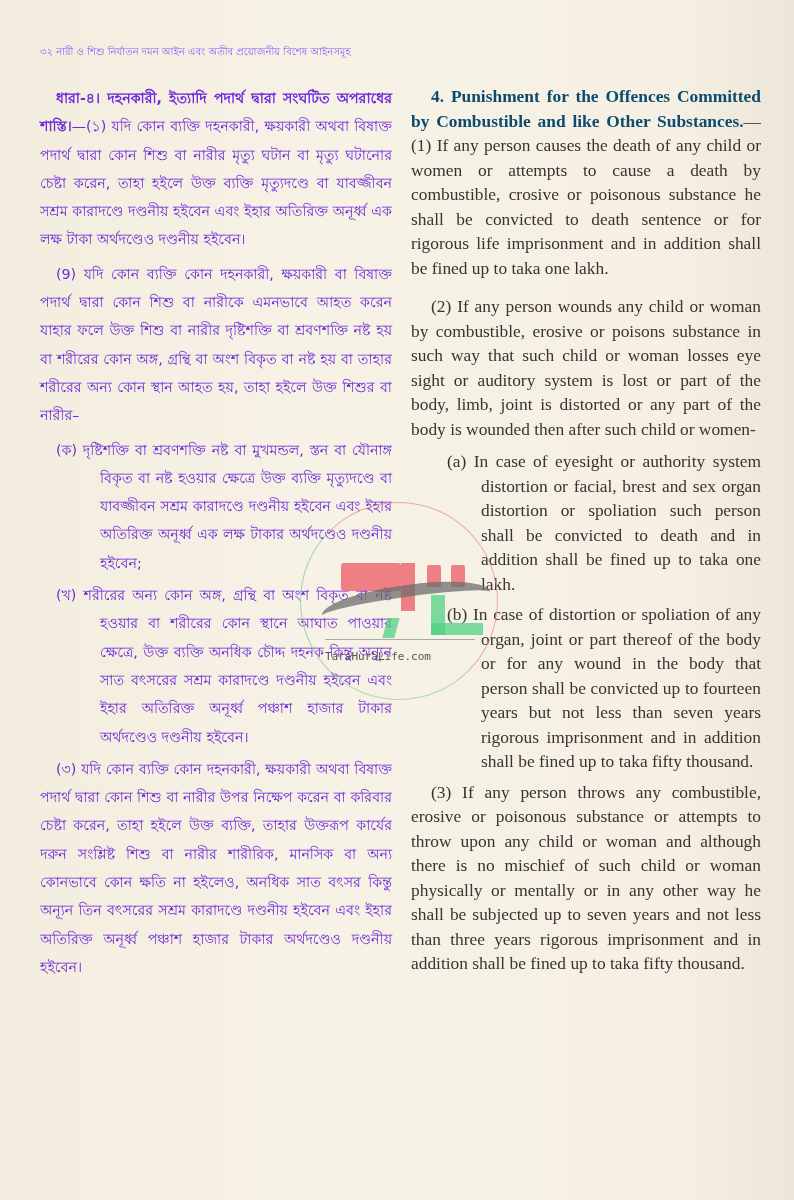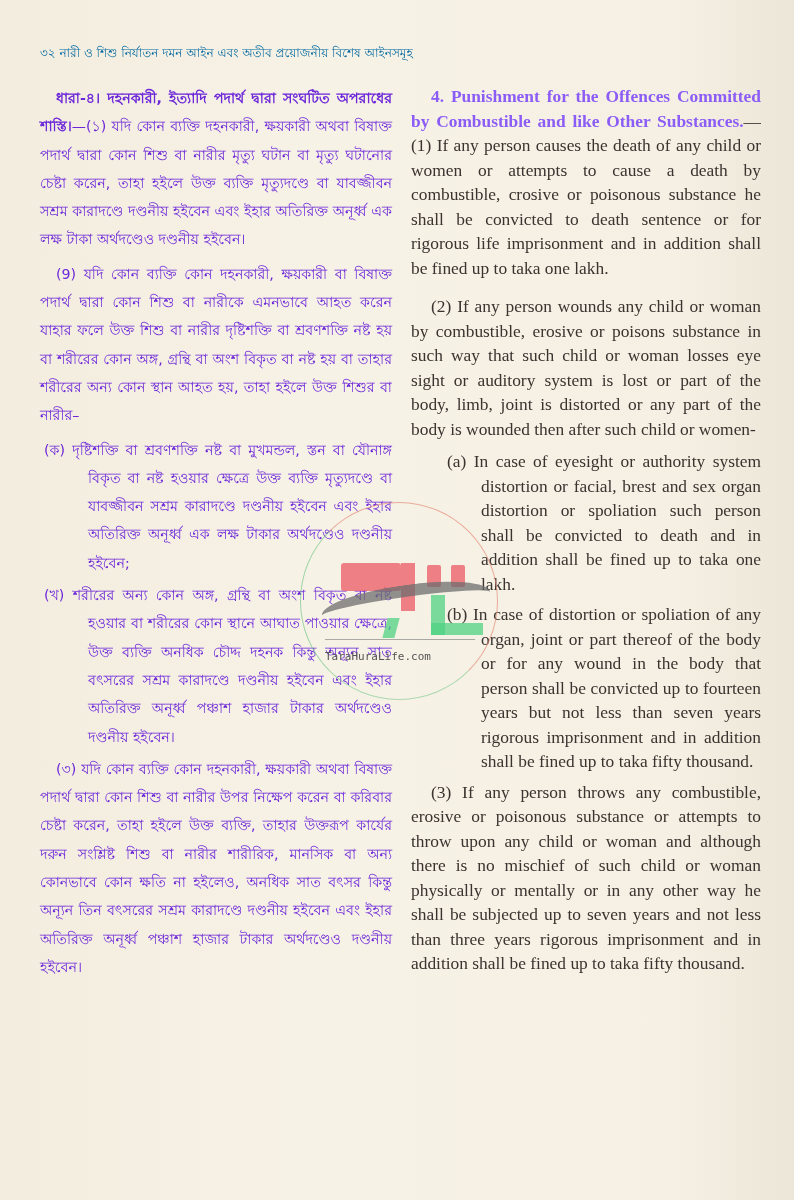--- a/index.html
+++ b/index.html
@@ -4,39 +4,39 @@
 <style>
   html, body { margin:0; padding:0; }
   body {
     width:794px; height:1200px; overflow:hidden; position:relative;
     background:#f6f1e4;
     background-image: linear-gradient(90deg, #f3eddf 0%, #f7f2e6 40%, #f5f0e3 85%, #ece6d8 100%);
     color:#2b2420;
   }
   .header {
     position:absolute; left:40px; top:44px; width:460px;
-    font-family:"DejaVu Sans", sans-serif; font-size:12px; color:#0369a1;
+    font-family:"DejaVu Sans", sans-serif; font-size:10px; color:#8b5cf6;
     white-space:nowrap;
   }
   .col-bn {
     position:absolute; left:40px; top:84px; width:352px;
     font-family:"DejaVu Sans", sans-serif; font-size:14.2px;
     line-height:28.3px; color:#6d28d9; text-align:justify;
   }
   .col-en {
     position:absolute; left:411px; top:84px; width:350px;
     font-family:"Liberation Serif", serif; font-size:17.4px;
     line-height:24.5px; color:#3a3330; text-align:justify;
   }
   p { margin:0; }
   .bn-para { text-indent:16px; margin-bottom:6px; }
   .bn-head { font-weight:bold; }
-  .bn-item { padding-left:44px; text-indent:-44px; margin-left:4px; margin-bottom:4px; }
+  .bn-item { padding-left:44px; text-indent:-44px; margin-left:16px; margin-bottom:4px; }
   .en-para { text-indent:20px; margin-bottom:8px; }
-  .en-head { font-weight:bold; color:#8b5cf6; }
+  .en-head { font-weight:bold; color:#0c4a6e; }
   .en-item { padding-left:34px; text-indent:-34px; margin-left:36px; margin-bottom:6px; }
   .en-p2 { margin-top:14px; }
   .watermark {
     position:absolute; left:300px; top:502px; width:196px; height:196px;
     border-radius:50%; border:1.5px solid rgba(230,140,120,0.7);
     border-left-color:rgba(120,200,140,0.7); border-bottom-color:rgba(120,200,140,0.6);
     pointer-events:none;
   }
   .wm-red1 { position:absolute; left:40px; top:60px; width:60px; height:28px; background:rgba(235,90,100,0.75); border-radius:3px; }
   .wm-red2 { position:absolute; left:100px; top:60px; width:14px; height:48px; background:rgba(235,90,100,0.75); }

